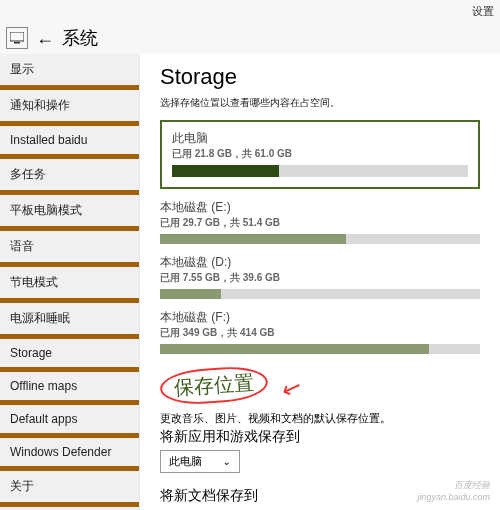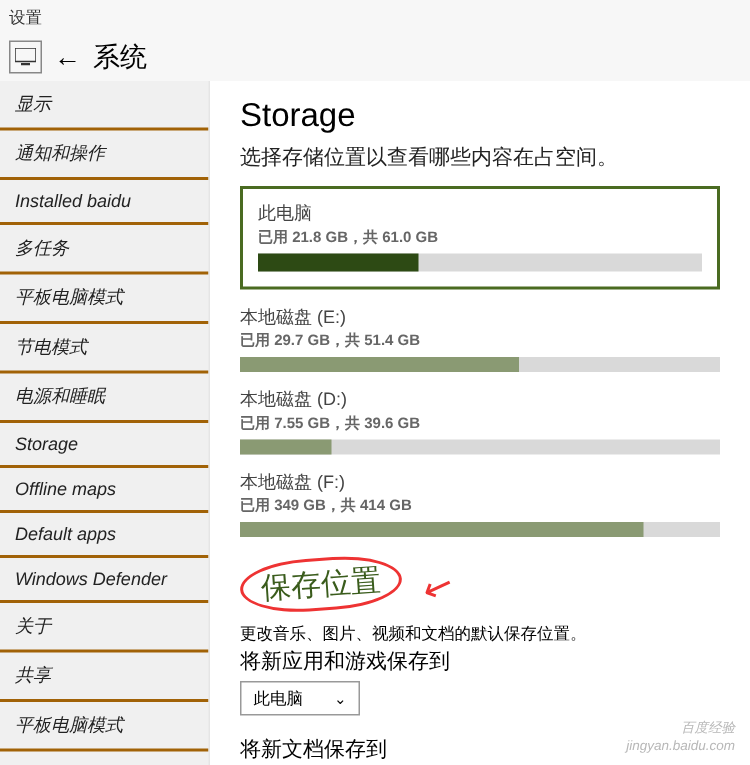--- a/index.html
+++ b/index.html
@@ -1,28 +1,28 @@
 <!DOCTYPE html>
 <html><head>
 <meta charset="utf-8">
 <style>
   * { box-sizing: border-box; margin: 0; padding: 0; }
   html, body { width: 500px; height: 510px; overflow: hidden; font-family: "Microsoft YaHei", "Segoe UI", sans-serif; background: #fff; color: #000; }
   .window { width: 500px; height: 510px; background: #f7f7f7; position: relative; }
-  .titlebar { height: 22px; font-size: 11px; color: #333; padding: 4px 6px; }
+  .titlebar { height: 22px; font-size: 11px; color: #333; padding: 4px 6px; text-align: right; }
   .header { height: 32px; display: flex; align-items: center; gap: 8px; padding: 0 6px; }
   .header .iconbox { width: 22px; height: 22px; display: flex; align-items: center; justify-content: center; border: 1px solid #888; font-size: 11px; }
   .header .back { font-size: 18px; line-height: 1; cursor: default; }
   .header .title { font-size: 18px; }
   .body { display: flex; position: absolute; top: 54px; left: 0; right: 0; bottom: 0; }
   .sidebar { width: 140px; background: #f0f0f0; border-right: 1px solid #e5e5e5; overflow-y: auto; }
-  .sidebar-item { padding: 7px 10px; font-size: 12px; color: #222; cursor: pointer; border-bottom: 2px solid #a16207; font-style: italic; }
+  .sidebar-item { padding: 7px 10px; font-size: 12px; color: #222; cursor: pointer; border-bottom: 5px solid #a16207; }
   .content { flex: 1; background: #fff; padding: 10px 20px 12px 20px; overflow-y: auto; }
   .section-title { font-size: 22px; font-weight: 400; margin-bottom: 6px; }
-  .section-sub { font-size: 14px; color: #222; margin-bottom: 10px; }
+  .section-sub { font-size: 10px; color: #222; margin-bottom: 10px; }
   .disk { margin-bottom: 10px; }
   .disk.primary { border: 2px solid #4a6b21; padding: 8px 10px 10px 10px; }
   .disk-name { font-size: 12px; color: #444; }
   .disk-usage { font-size: 10px; color: #666; margin-bottom: 4px; font-weight: bold; }
   .bar { width: 100%; height: 10px; background: #d9d9d9; position: relative; }
   .bar-fill { position: absolute; top:0; left:0; bottom:0; background: #8a9a73; }
   .disk.primary .bar-fill { background: #2d4a14; }
   .disk.primary .bar { height: 12px; }
   .save-title { font-size: 20px; color: #3a5c1c; display:inline-block; }
   .ring { border: 2px solid #e33; border-radius: 50% / 60%; padding: 2px 12px; display:inline-block; transform: rotate(-4deg); }
@@ -52,20 +52,21 @@
     <span class="back">←</span>
     <span class="title">系统</span>
   </div>
   <div class="body">
     <div class="sidebar" id="sidebar">
         <div class="sidebar-item">显示</div>
         <div class="sidebar-item">通知和操作</div>
         <div class="sidebar-item">Installed baidu</div>
         <div class="sidebar-item">多任务</div>
         <div class="sidebar-item">平板电脑模式</div>
+        <div class="sidebar-item">语音</div>
         <div class="sidebar-item">节电模式</div>
         <div class="sidebar-item">电源和睡眠</div>
         <div class="sidebar-item">Storage</div>
         <div class="sidebar-item">Offline maps</div>
         <div class="sidebar-item">Default apps</div>
         <div class="sidebar-item">Windows Defender</div>
         <div class="sidebar-item">关于</div>
         <div class="sidebar-item">共享</div>
         <div class="sidebar-item">平板电脑模式</div>
       </div>

